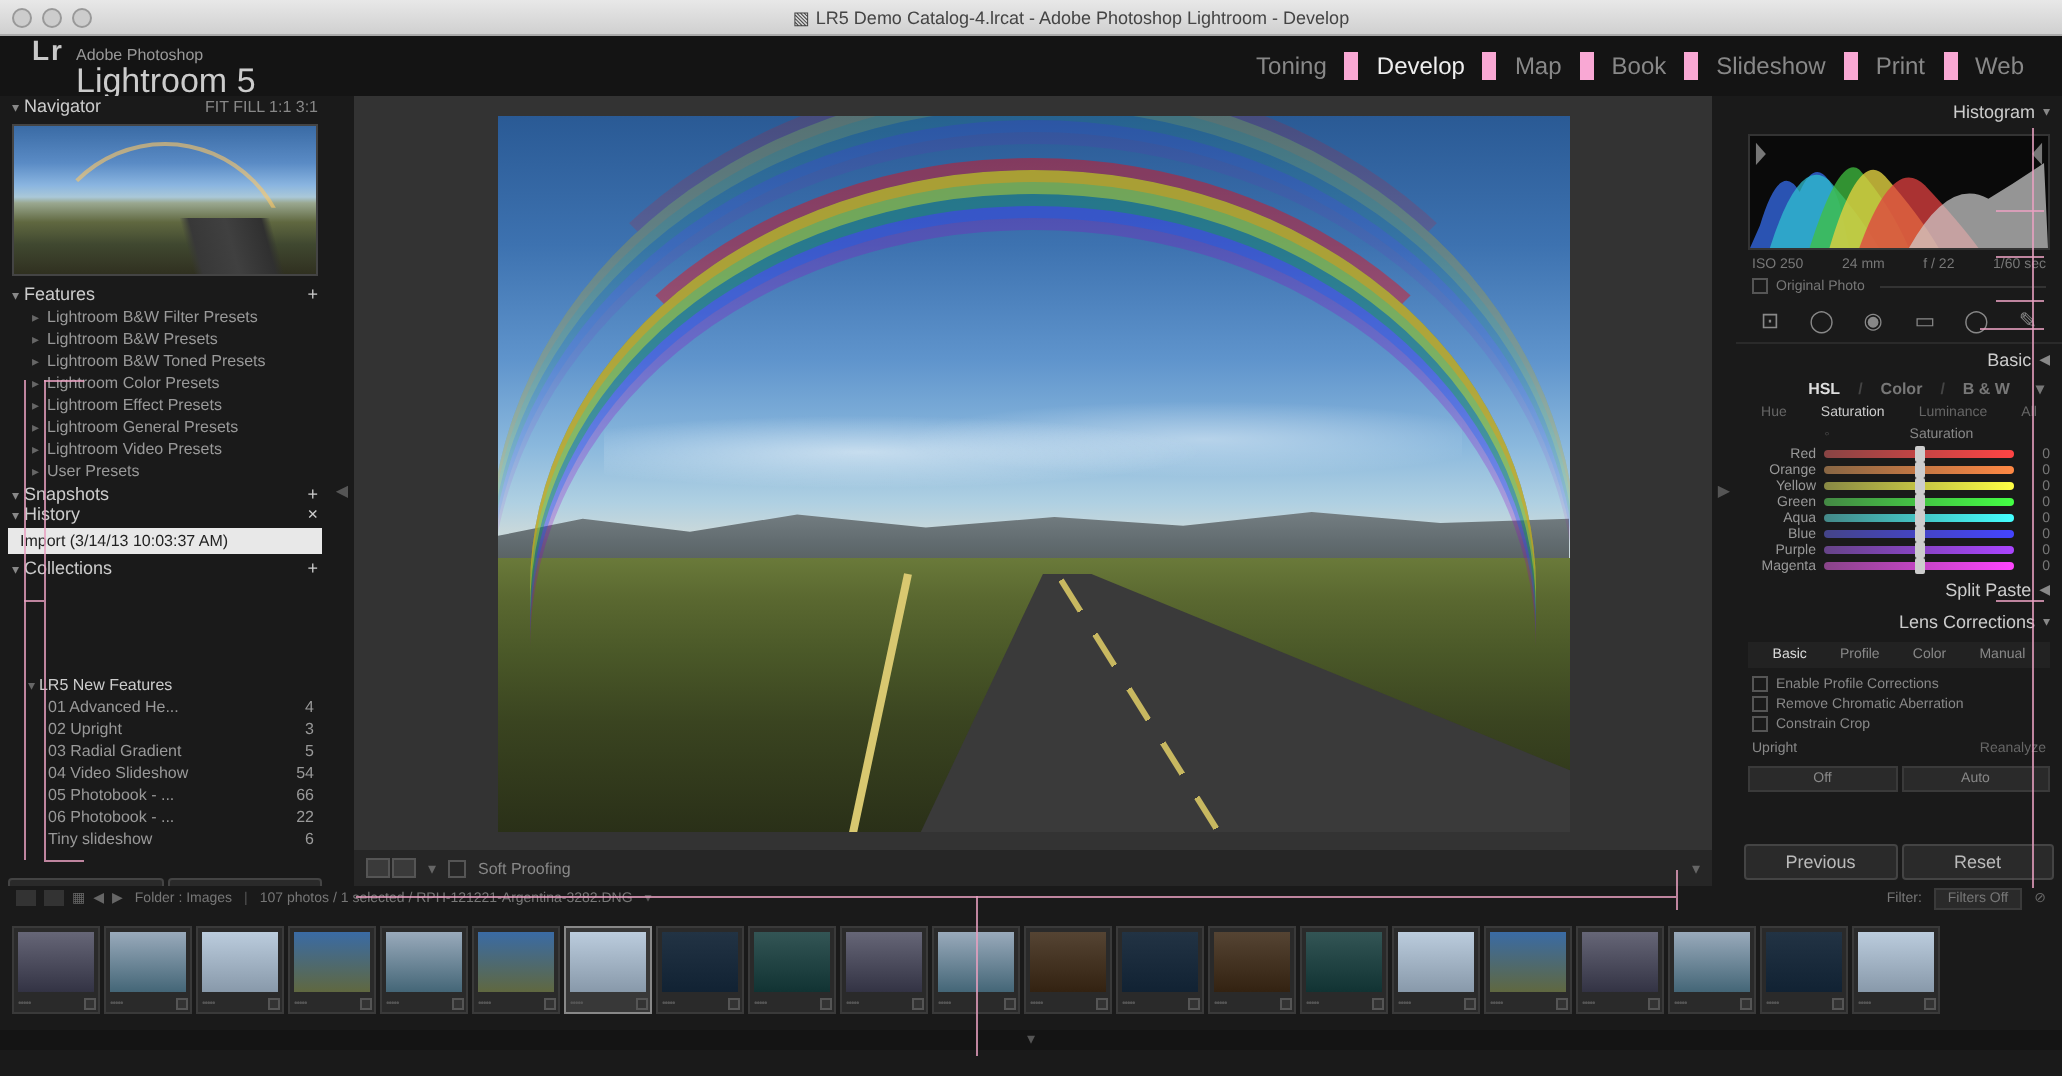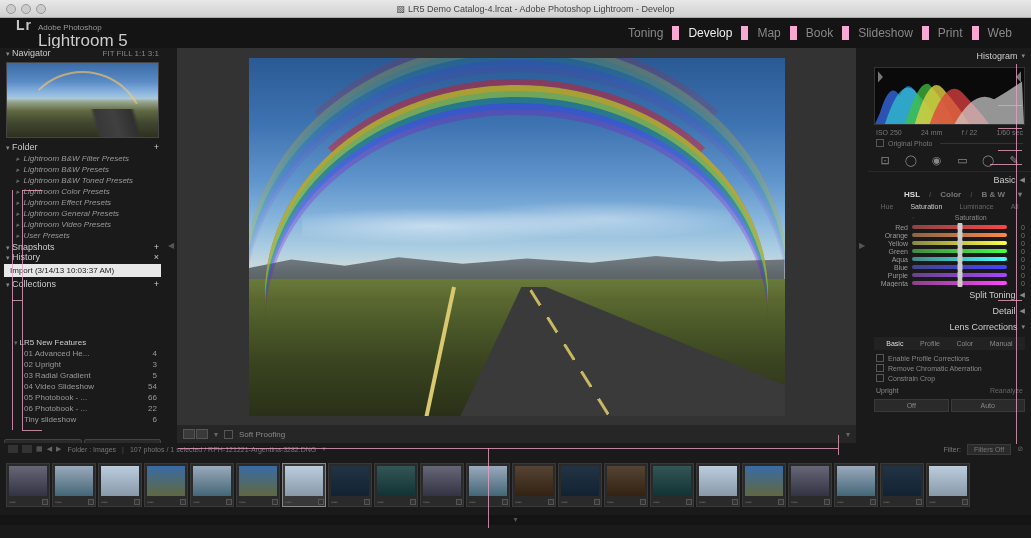--- a/index.html
+++ b/index.html
@@ -35,21 +35,21 @@
 .panel-header-small { font-size: 8px; color: #888; }
 
 
 .navigator { padding: 4px 6px; }
 .nav-img { width: 100%; height: 76px; background: linear-gradient(to bottom, #3a6ba5 0%, #5a8bc5 25%, #8ab5e0 40%, #aac8d8 48%, #9aa890 52%, #606840 65%, #404830 80%, #303020 100%); position: relative; border: 1px solid #444; }
 .nav-rainbow { position: absolute; inset: 0; }
 .nav-rainbow::before { content: ""; position: absolute; left: 8%; right: 8%; top: 8px; height: 60px; border: 2px solid transparent; border-top: 2px solid rgba(255,200,100,0.6); border-radius: 50% 50% 0 0 / 100% 100% 0 0; }
 .nav-road { position: absolute; bottom: 0; left: 42%; width: 55%; height: 38%; background: linear-gradient(75deg, transparent 30%, #383838 35%, #404040 55%, #303030 75%, transparent 80%); }
 
 
-.preset-list { font-size: 8px; color: #999; padding: 1px 0; font-style: italic; }
+.preset-list { font-size: 8px; color: #999; padding: 1px 0; }
 .preset-list li { list-style: none; padding: 1px 6px 1px 16px; cursor: pointer; }
 .preset-list li::before { content: "▸"; margin-right: 4px; font-size: 7px; color: #666; }
 
 .history-item { background: #e8e8e8; color: #222; font-size: 8px; padding: 2px 6px; margin: 2px 4px; }
 
 .coll-list { font-size: 8px; color: #999; }
 .coll-list li { list-style: none; display: flex; justify-content: space-between; padding: 1px 8px 1px 24px; cursor: pointer; }
 .coll-header { padding: 1px 6px 1px 14px; font-size: 8px; color: #ccc; margin-top: 48px; }
 .coll-header::before { content: "▾ "; font-size: 7px; color: #666; }
 
@@ -179,21 +179,21 @@
       <span class="panel-header-small">FIT   FILL   1:1   3:1</span>
     </div>
     <div class="navigator">
       <div class="nav-img">
         <div class="nav-rainbow"></div>
         <div class="nav-road"></div>
       </div>
     </div>
 
     <div class="panel-header">
-      <span><span class="tri">▾</span> <span>Folder</span></span>
+      <span><span class="tri">▾</span> <span>Features</span></span>
       <span>+</span>
     </div>
     <ul class="preset-list">
       <li>Lightroom B&amp;W Filter Presets</li>
       <li>Lightroom B&amp;W Presets</li>
       <li>Lightroom B&amp;W Toned Presets</li>
       <li>Lightroom Color Presets</li>
       <li>Lightroom Effect Presets</li>
       <li>Lightroom General Presets</li>
       <li>Lightroom Video Presets</li>
@@ -399,25 +399,21 @@
       <div class="slider-row">
           <span class="lbl">Magenta</span>
           <div class="track" style="background:linear-gradient(to right,#848,#f4f);">
             <div class="thumb"></div>
           </div>
           <span class="val">0</span>
         </div>
     </div>
 
     <div class="panel-header right">
-      <span>Split Toning</span>
-        <span class="tri">◀</span>
-    </div>
-    <div class="panel-header right">
-      <span>Detail</span>
+      <span>Split Paste</span>
         <span class="tri">◀</span>
     </div>
     <div class="panel-header right">
       <span>Lens Corrections</span>
         <span class="tri">▾</span>
     </div>
     <div class="lc-tabs">
       <span class="active">Basic</span>
       <span>Profile</span>
       <span>Color</span>
@@ -440,20 +436,24 @@
     <div class="upright-row">
       <span>Upright</span>
       <span style="color:#666;">Reanalyze</span>
     </div>
     <div class="upright-btns">
       <div class="ubtn">Off</div>
       <div class="ubtn">Auto</div>
     </div>
 
     <div style="flex:1"></div>
+    <div class="right-buttons">
+      <div class="btn">Previous</div>
+      <div class="btn">Reset</div>
+    </div>
   </div>
 </div>
 
 <div class="filmstrip-bar">
   <div class="icons">
     <div class="ic"></div>
     <div class="ic"></div>
     <span style="color:#666;">▦</span>
     <span style="color:#666;">◀</span>
     <span style="color:#666;">▶</span>

